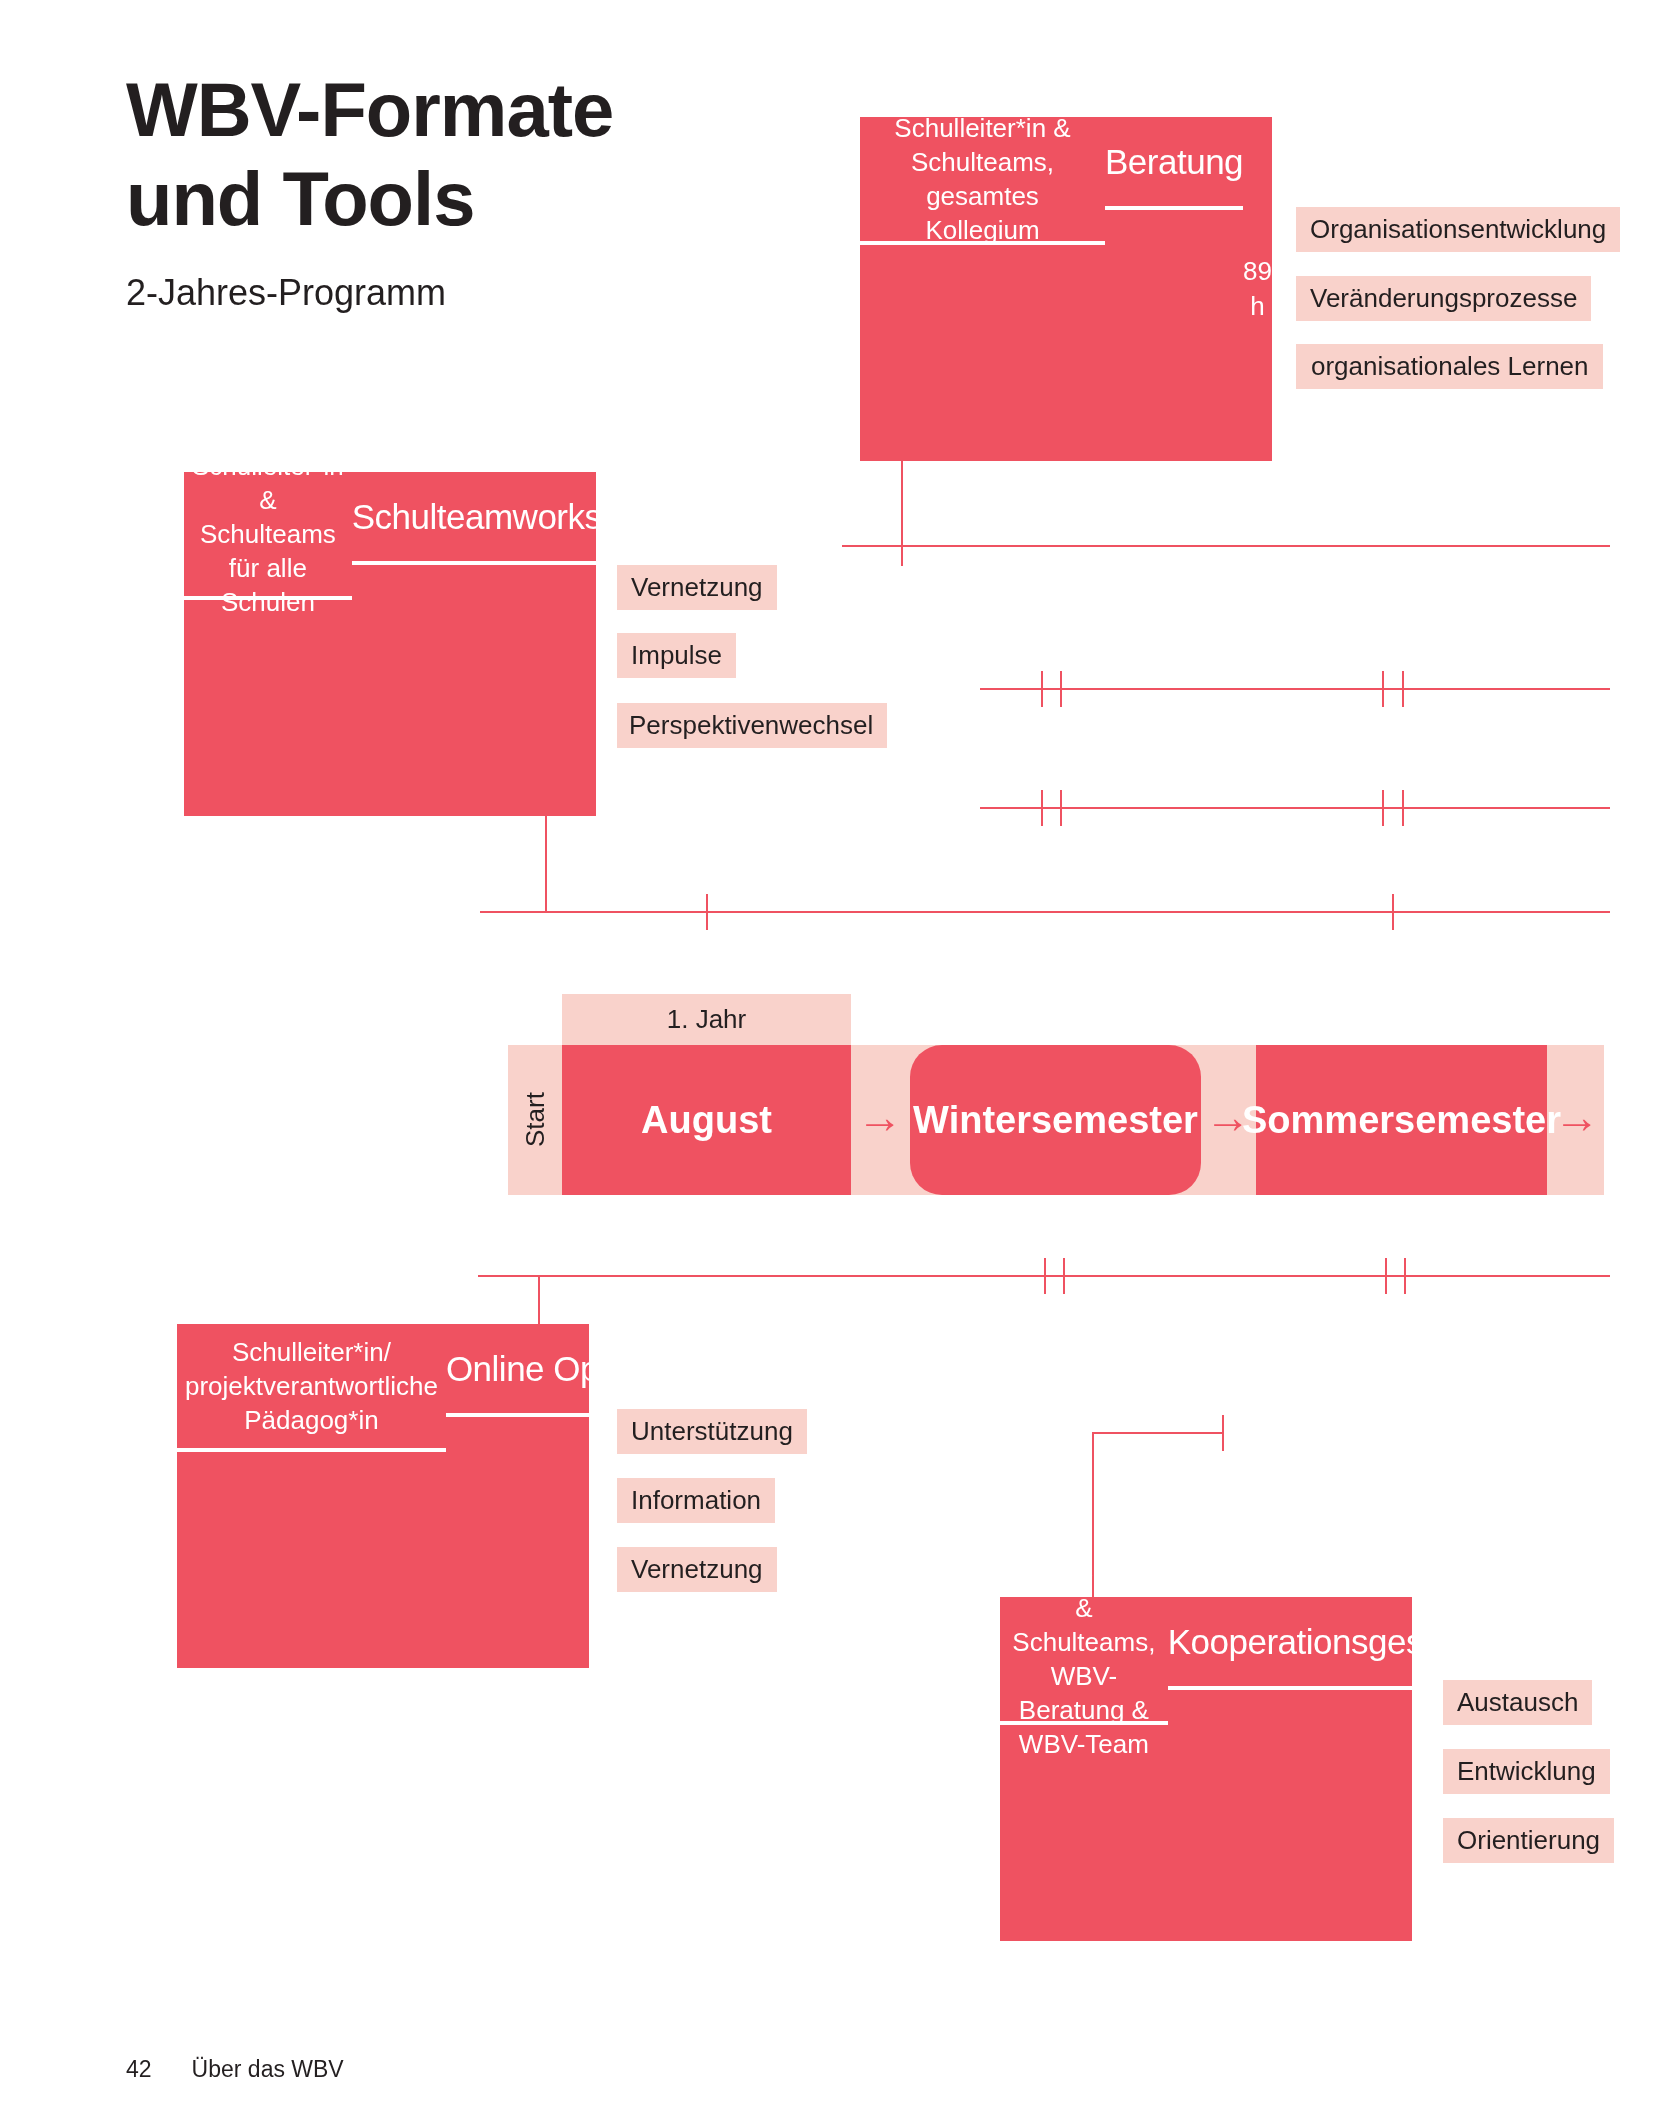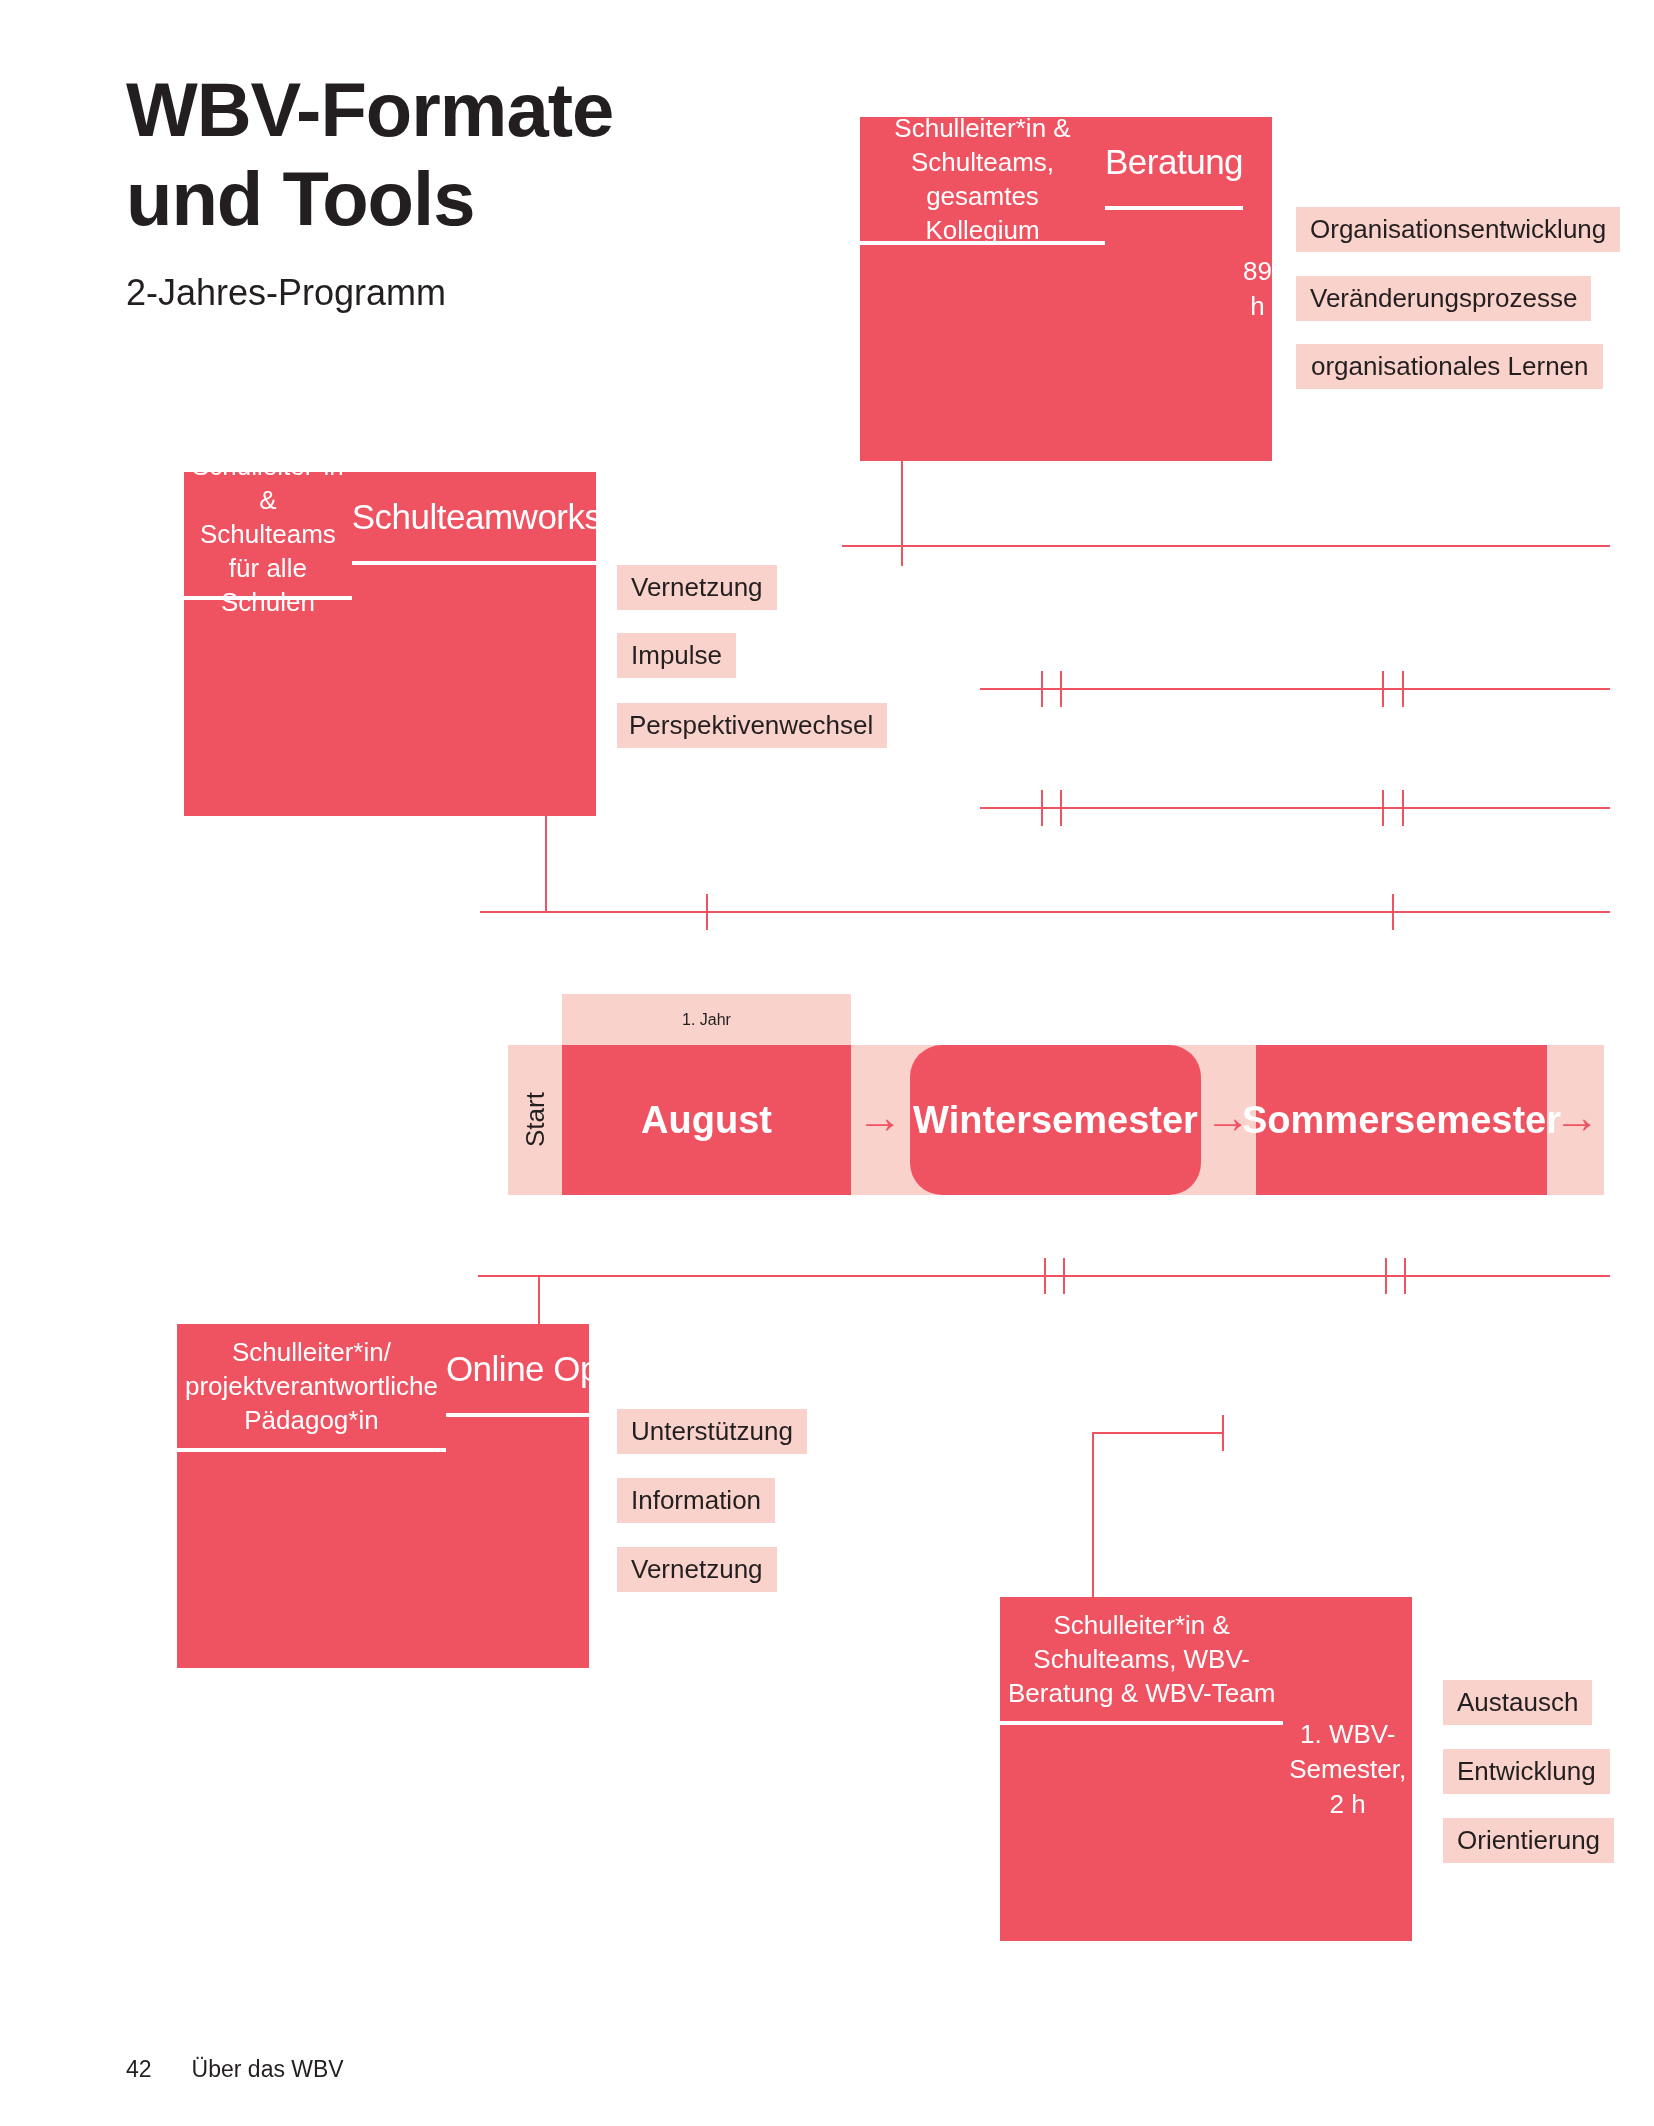--- a/index.html
+++ b/index.html
@@ -44,21 +44,21 @@
   .chip {
     position:absolute; background:var(--pink,#F9D2CB); color:var(--ink,#231F20);
     font-size:26px; line-height:1; padding:9px 14px 10px; white-space:nowrap;
   }
 
   
   .band { position:absolute; background:var(--pink,#F9D2CB); }
   .year-label {
     position:absolute; background:var(--pink,#F9D2CB);
     display:flex; align-items:center; justify-content:center;
-    font-size:16px; color:var(--ink,#231F20);
+    font-size:26px; color:var(--ink,#231F20);
   }
   .start-label {
     position:absolute; display:flex; align-items:center; justify-content:center;
     font-size:26px; color:var(--ink,#231F20);
     writing-mode:vertical-rl; transform:rotate(180deg);
   }
   .stage {
     position:absolute; top:1045px; height:150px;
     background:var(--red,#EF5261); color:#ffffff;
     font-size:38px; font-weight:bold;
@@ -157,20 +157,21 @@
 je 1 h</div>
   </div>
   <div class="chip" style="left:617px;top:1409px;">Unterstützung</div>
   <div class="chip" style="left:617px;top:1478px;">Information</div>
   <div class="chip" style="left:617px;top:1547px;">Vernetzung</div>
 
   <div class="card" style="left:1000px;top:1597px;">
     <div class="card-audience pre">Schulleiter*in &amp;
 Schulteams, WBV-
 Beratung &amp; WBV-Team</div>
+    <div class="card-title">Kooperationsgespräch</div>
     <div class="card-frequency pre">1. WBV-Semester,
 2 h</div>
   </div>
   <div class="chip" style="left:1443px;top:1680px;">Austausch</div>
   <div class="chip" style="left:1443px;top:1749px;">Entwicklung</div>
   <div class="chip" style="left:1443px;top:1818px;">Orientierung</div>
 
   <div class="footer">
     <span>42</span><span class="footer-section">Über das WBV</span>
   </div>

